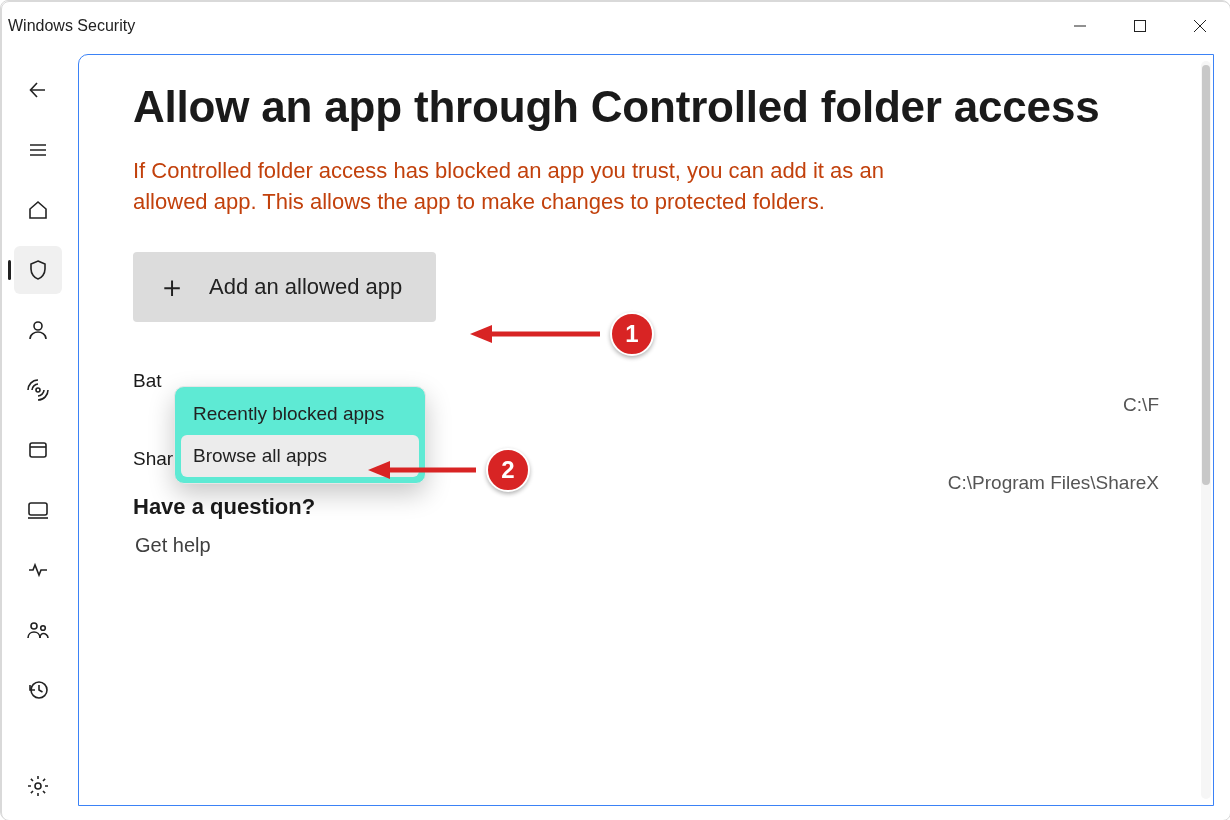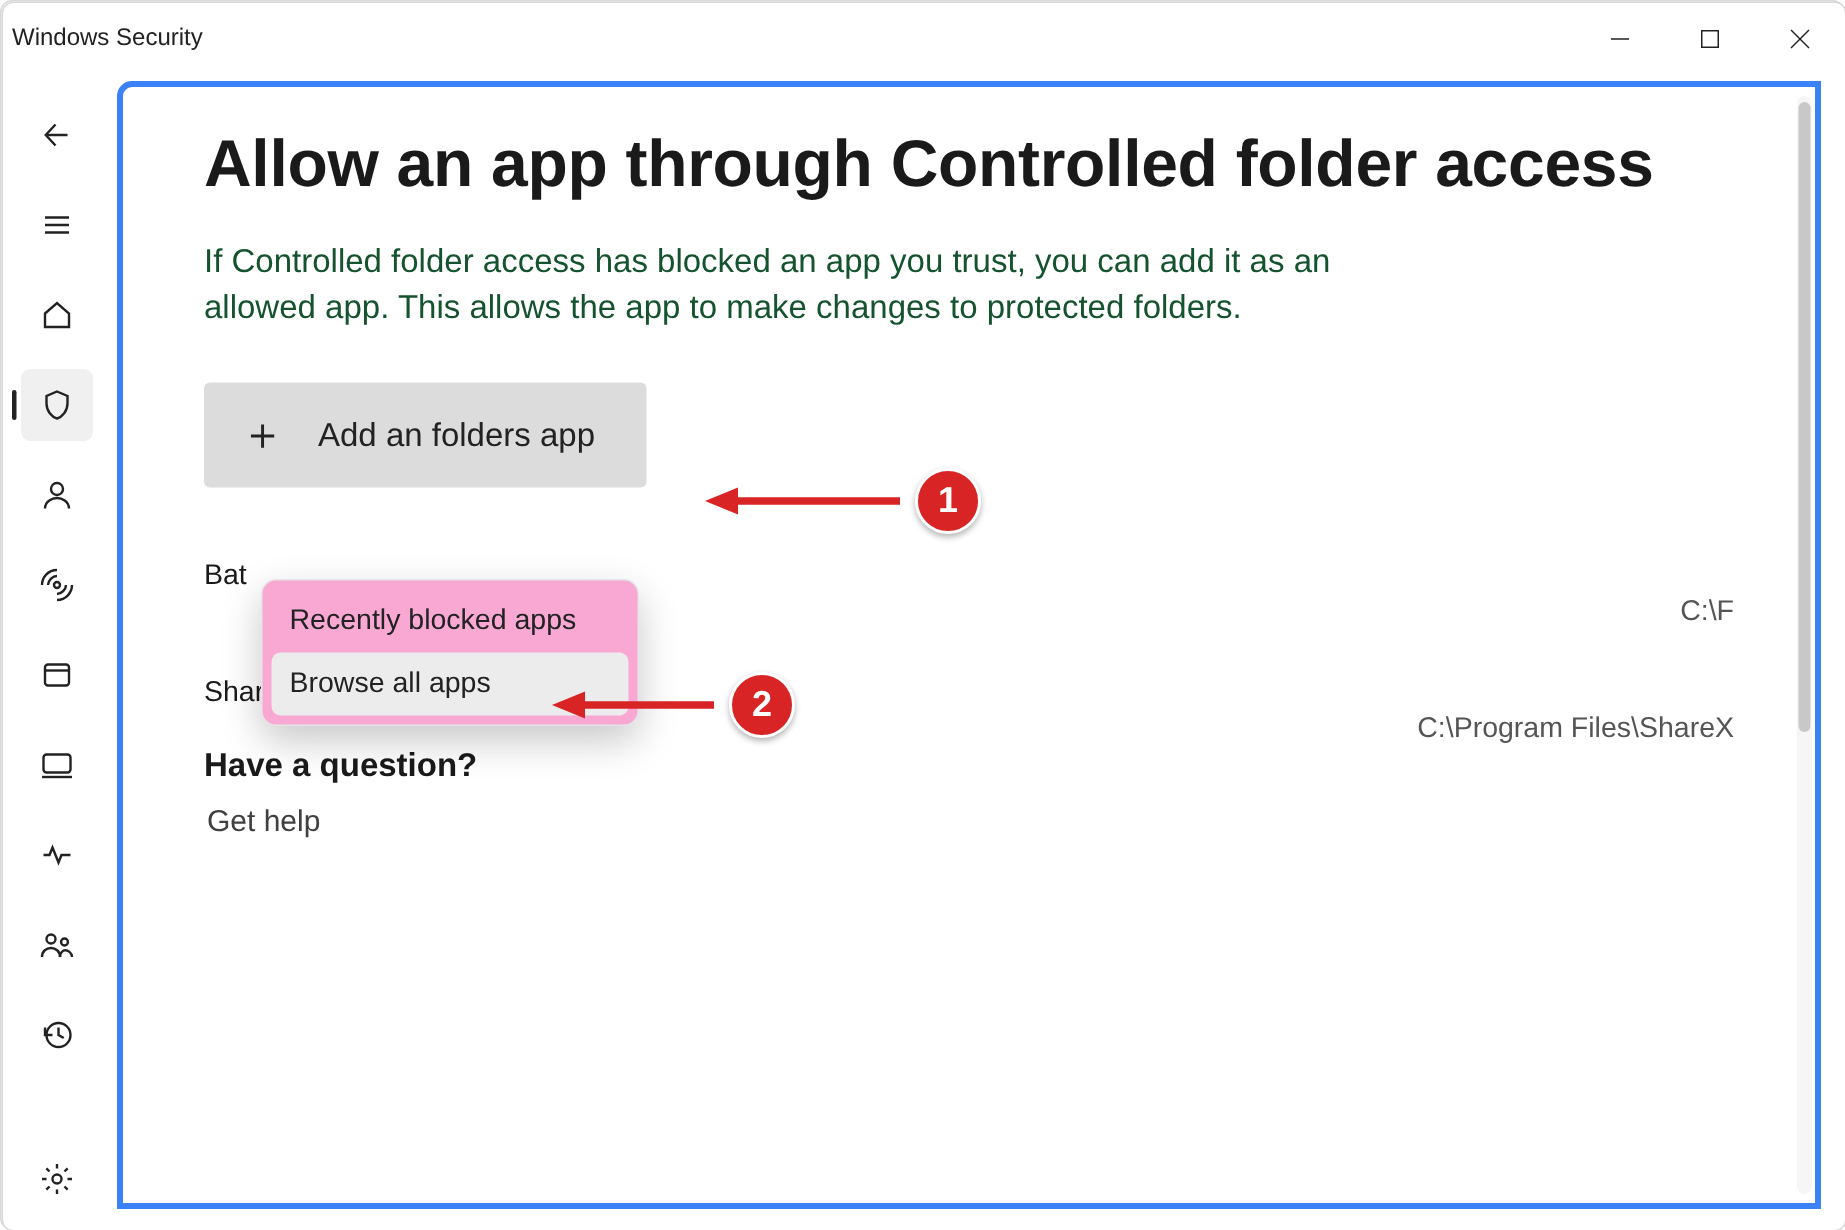--- a/index.html
+++ b/index.html
@@ -37,50 +37,50 @@
   .navbtn.active::before {
     content:""; position:absolute; left:-6px; top:14px; bottom:14px; width:3px;
     background:#222; border-radius:2px;
   }
   .navbtn svg { width: 24px; height: 24px; stroke: #222; fill: none; stroke-width: 1.6; }
   .sidebar-spacer { flex: 1; }
 
   
   .panel-wrap { flex:1; padding: 4px 16px 16px 4px; }
   .panel {
-    width: 100%; height: 100%; border: 4px solid #3b82f6; border-top-left-radius: 10px;
+    width: 100%; height: 100%; border: 1px solid #3b82f6; border-top-left-radius: 10px;
     background: #fff; position: relative; overflow: hidden;
   }
   .scroll { position:absolute; right:2px; top:6px; bottom:6px; width:10px;
     background:#f6f6f6; border-radius:6px;}
   .scroll .thumb { position:absolute; top:4px; left:1px; right:1px; height:420px;
     background:#c8c8c8; border-radius:6px;}
   .content { padding: 24px 54px; }
 
   h1 { font-size: 44px; font-weight: 600; line-height: 1.25; letter-spacing: -0.2px; margin-bottom: 22px;}
-  .lead { font-size: 22px; color: #14532d; max-width: 760px; line-height: 1.4; margin-bottom: 34px;}
+  .lead { font-size: 22px; color: #c2410c; max-width: 760px; line-height: 1.4; margin-bottom: 34px;}
 
   .addbtn {
     display: inline-flex; align-items: center; gap: 22px;
     background: #dcdcdc; border-radius: 4px; padding: 20px 34px 20px 24px;
     font-size: 22px; color: #222;
   }
   .addbtn .plus { font-size: 30px; font-weight: 300; line-height: 1; }
 
   .app-item { margin-top: 28px; }
   .app-item .name { font-size: 19px; }
   .app-item .path { font-size: 19px; color: #555; margin-top: 2px; text-align: right; }
 
   .question { font-size: 22px; font-weight: 600; }
   .gethelp { font-size: 20px; color: #404040; margin-top: 14px; padding-left: 2px; }
 
   
   .dropdown {
     position: absolute; left:172px; top: 384px; width: 252px;
-    background: #f9a8d4; border: 1px solid #e6e6e6; border-radius: 10px;
+    background: #5eead4; border: 1px solid #e6e6e6; border-radius: 10px;
     box-shadow: 0 10px 26px rgba(0,0,0,0.22);
     padding: 6px;
   }
   .dropdown .item {
     padding: 10px 12px; font-size: 19px; border-radius: 6px; color:#222;
   }
   .dropdown .item.hover { background: #ececec; }
 
   
   .callout { position: absolute; display:flex; align-items:center; pointer-events:none;}
@@ -202,21 +202,21 @@
   </div>
 
   <div class="panel-wrap">
     <div class="panel">
       <div class="content">
         <h1>Allow an app through Controlled folder access</h1>
         <p class="lead">If Controlled folder access has blocked an app you trust, you can add it as an allowed app. This allows the app to make changes to protected folders.</p>
 
         <div class="addbtn">
           <span class="plus">＋</span>
-          <span>Add an folders app</span>
+          <span>Add an allowed app</span>
         </div>
 
         <div class="app-item" style="margin-top:48px;">
           <div class="name">Bat</div>
           <div class="path">C:\F</div>
         </div>
 
         <div class="app-item" style="margin-top:32px;">
           <div class="name">ShareX.exe</div>
           <div class="path">C:\Program Files\ShareX</div>

